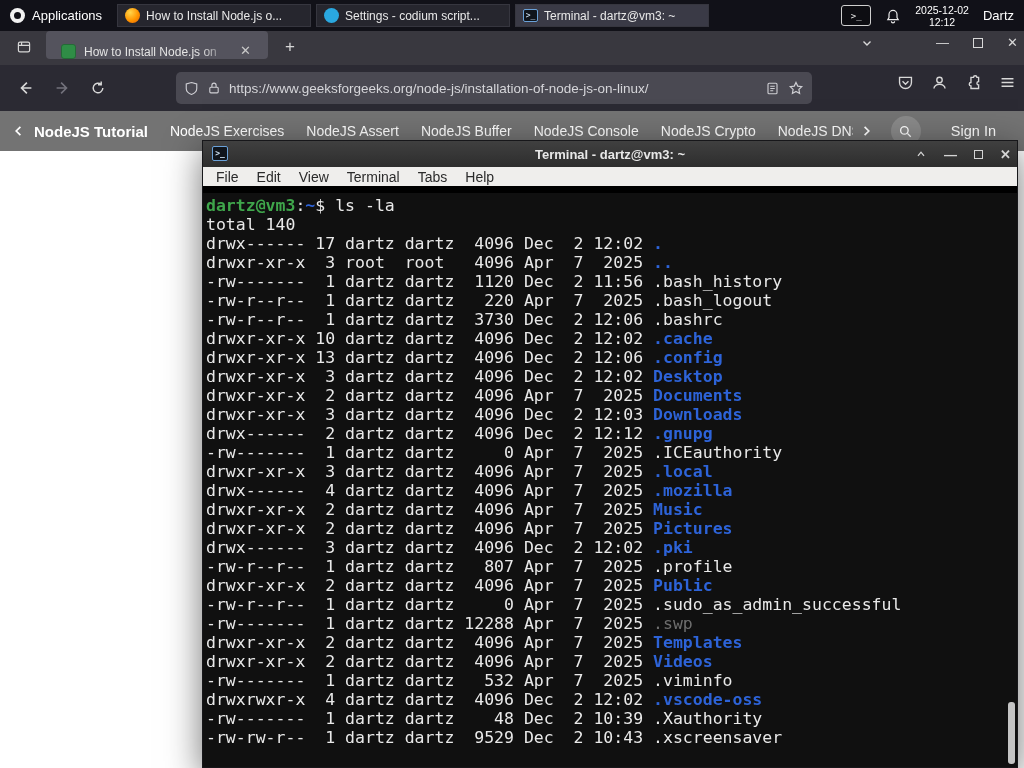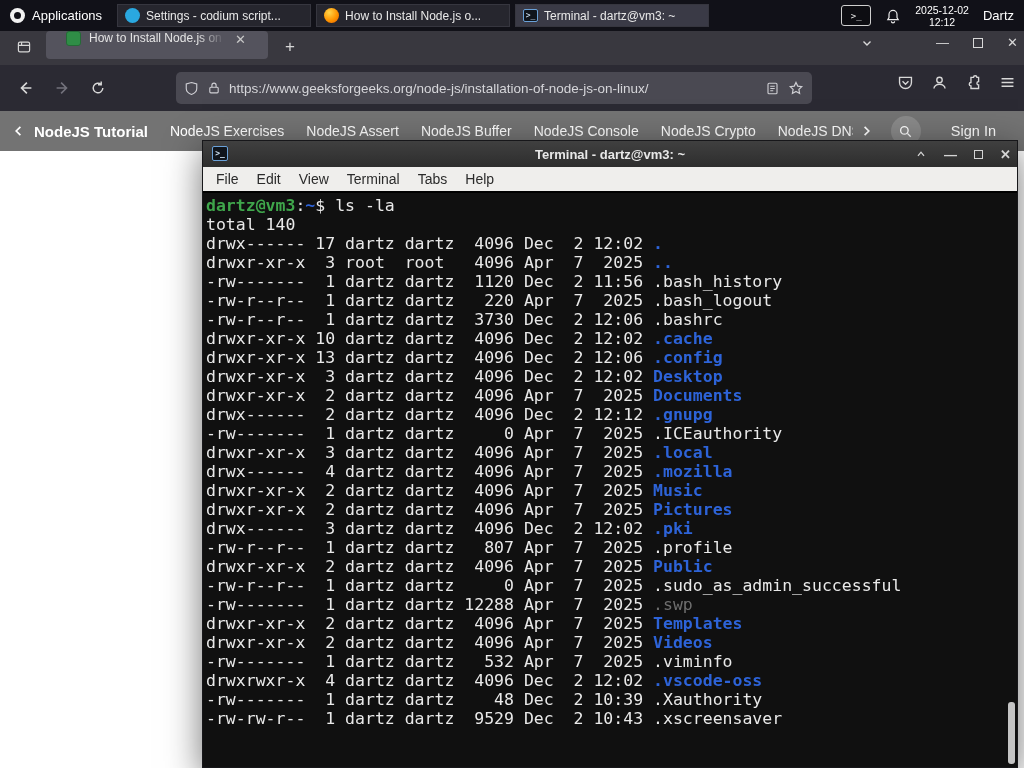--- a/index.html
+++ b/index.html
@@ -28,21 +28,21 @@
                   display:flex; align-items:center; justify-content:center; color:#e8e8e8;
                   font-family:"DejaVu Sans Mono",monospace; font-size:9px; }
   .clock { text-align:center; font-size:10.5px; line-height:12px; color:#fff; }
   .user-label { font-size:13px; padding-right:2px; }
 
   
   .tabbar { position:absolute; top:27px; left:0; width:1024px; height:38px; background:#39383f; z-index:10; }
   .ffview { position:absolute; left:10px; top:9px; width:28px; height:22px; border-radius:4px;
             display:flex; align-items:center; justify-content:center; color:#d7d7d7; }
   .tab { position:absolute; left:46px; top:4px; width:222px; height:28px; background:#54535d; border-radius:4px;
-         display:flex; align-items:flex-start; padding:0 20px; gap:8px; color:#e4e4e4; font-size:12px; }
+         display:flex; align-items:flex-end; padding:0 15px; gap:8px; color:#e4e4e4; font-size:12px; }
   .tab .title { flex:1; overflow:hidden; white-space:nowrap;
                 -webkit-mask-image:linear-gradient(90deg,#000 80%,transparent); mask-image:linear-gradient(90deg,#000 80%,transparent); }
   .favicon { width:15px; height:15px; border-radius:3px; background:#2f8d46; flex:0 0 auto; border:1px solid #246a36; }
   .tab-close { color:#c9c9c9; font-size:13px; line-height:13px; padding:2px; }
   .newtab { position:absolute; left:278px; top:8px; width:24px; height:24px; color:#d7d7d7; font-size:17px;
             display:flex; align-items:center; justify-content:center; border-radius:4px; }
   .tab-right { position:absolute; right:6px; top:8px; display:flex; align-items:center; gap:22px; color:#d9d9d9; }
   .alltabs { font-size:12px; margin-right:40px; }
   .winctl { display:flex; align-items:center; gap:24px; font-size:13px; }
   .winctl .box { width:10px; height:10px; border:1.5px solid #d9d9d9; display:inline-block; }
@@ -73,21 +73,21 @@
   .term-win { position:absolute; left:202px; top:140px; width:816px; height:628px; z-index:40;
               display:flex; flex-direction:column; box-shadow:0 10px 34px rgba(0,0,0,.55); border:1px solid #17171a; }
   .term-title { height:26px; flex:0 0 auto; background:linear-gradient(#404040,#2d2d2d); position:relative;
                 display:flex; align-items:center; justify-content:center; color:#e8e8e8; font-weight:bold; font-size:13px; }
   .term-title-icon { position:absolute; left:9px; top:5px; width:16px; height:15px; background:#10151c;
                      border:1px solid #6aa1d8; border-radius:2px; color:#cfe3f5; font-size:8px; line-height:13px;
                      text-align:center; font-family:"DejaVu Sans Mono",monospace; }
   .term-ctl { position:absolute; right:6px; top:0; height:26px; display:flex; align-items:center; gap:17px; color:#d4d4d4;
               font-size:13px; }
   .term-ctl .box { width:9px; height:9px; border:1.5px solid #d4d4d4; display:inline-block; }
-  .term-menu { height:26px; flex:0 0 auto; background:#efeeec; border-bottom:2px solid #000000;
+  .term-menu { height:26px; flex:0 0 auto; background:#efeeec; border-bottom:7px solid #000000;
                display:flex; align-items:center; padding-left:4px; font-size:14px; color:#2b2b2b; }
   .term-menu span { padding:0 9px; }
   .term-body { flex:1; background:#101010; color:#e9e9e9; overflow:hidden; position:relative;
                font-family:"DejaVu Sans Mono",monospace; font-size:16.5px; line-height:19px; padding:3px 14px 0 3px; }
   .t-line { white-space:pre; }
   .t-line .g { color:#3fa64b; font-weight:bold; }
   .t-line .b { color:#2d63d8; font-weight:bold; }
   .t-line .d { color:#6e6e6e; }
   .term-scroll-thumb { position:absolute; right:2px; bottom:3px; width:7px; height:62px; background:#c4c4c4; border-radius:3px; }
 
@@ -98,26 +98,26 @@
 
 <div class="screen">
 
   <div class="panel">
     <div class="apps-btn">
       <span class="apps-logo"></span>
       <span>Applications</span>
     </div>
 
     <div class="task-btn">
+      <span class="ff-ball"></span>
+      <span class="t">How to Install Node.js o...</span>
+    </div>
+    <div class="task-btn">
       <span class="blue-ball"></span>
       <span class="t">Settings - codium script...</span>
-    </div>
-    <div class="task-btn">
-      <span class="ff-ball"></span>
-      <span class="t">How to Install Node.js o...</span>
     </div>
     <div class="task-btn active">
       <span class="mini-term">&gt;_</span>
       <span class="t">Terminal - dartz@vm3: ~</span>
     </div>
 
     <div class="panel-right">
       <span class="systray-icon">&gt;_</span>
       <span>
         <svg class="ic" width="16" height="16" viewBox="0 0 20 20" fill="none" stroke="#e9e9e9" stroke-width="1.5">
@@ -292,20 +292,21 @@
           <div class="t-line"><span>total 140</span></div>
           <div class="t-line"><span>drwx------ 17 dartz dartz  4096 Dec  2 12:02 </span><span class="b">.</span></div>
           <div class="t-line"><span>drwxr-xr-x  3 root  root   4096 Apr  7  2025 </span><span class="b">..</span></div>
           <div class="t-line"><span>-rw-------  1 dartz dartz  1120 Dec  2 11:56 .bash_history</span></div>
           <div class="t-line"><span>-rw-r--r--  1 dartz dartz   220 Apr  7  2025 .bash_logout</span></div>
           <div class="t-line"><span>-rw-r--r--  1 dartz dartz  3730 Dec  2 12:06 .bashrc</span></div>
           <div class="t-line"><span>drwxr-xr-x 10 dartz dartz  4096 Dec  2 12:02 </span><span class="b">.cache</span></div>
           <div class="t-line"><span>drwxr-xr-x 13 dartz dartz  4096 Dec  2 12:06 </span><span class="b">.config</span></div>
           <div class="t-line"><span>drwxr-xr-x  3 dartz dartz  4096 Dec  2 12:02 </span><span class="b">Desktop</span></div>
           <div class="t-line"><span>drwxr-xr-x  2 dartz dartz  4096 Apr  7  2025 </span><span class="b">Documents</span></div>
+          <div class="t-line"><span>drwxr-xr-x  3 dartz dartz  4096 Dec  2 12:03 </span><span class="b">Downloads</span></div>
           <div class="t-line"><span>drwx------  2 dartz dartz  4096 Dec  2 12:12 </span><span class="b">.gnupg</span></div>
           <div class="t-line"><span>-rw-------  1 dartz dartz     0 Apr  7  2025 .ICEauthority</span></div>
           <div class="t-line"><span>drwxr-xr-x  3 dartz dartz  4096 Apr  7  2025 </span><span class="b">.local</span></div>
           <div class="t-line"><span>drwx------  4 dartz dartz  4096 Apr  7  2025 </span><span class="b">.mozilla</span></div>
           <div class="t-line"><span>drwxr-xr-x  2 dartz dartz  4096 Apr  7  2025 </span><span class="b">Music</span></div>
           <div class="t-line"><span>drwxr-xr-x  2 dartz dartz  4096 Apr  7  2025 </span><span class="b">Pictures</span></div>
           <div class="t-line"><span>drwx------  3 dartz dartz  4096 Dec  2 12:02 </span><span class="b">.pki</span></div>
           <div class="t-line"><span>-rw-r--r--  1 dartz dartz   807 Apr  7  2025 .profile</span></div>
           <div class="t-line"><span>drwxr-xr-x  2 dartz dartz  4096 Apr  7  2025 </span><span class="b">Public</span></div>
           <div class="t-line"><span>-rw-r--r--  1 dartz dartz     0 Apr  7  2025 .sudo_as_admin_successful</span></div>

